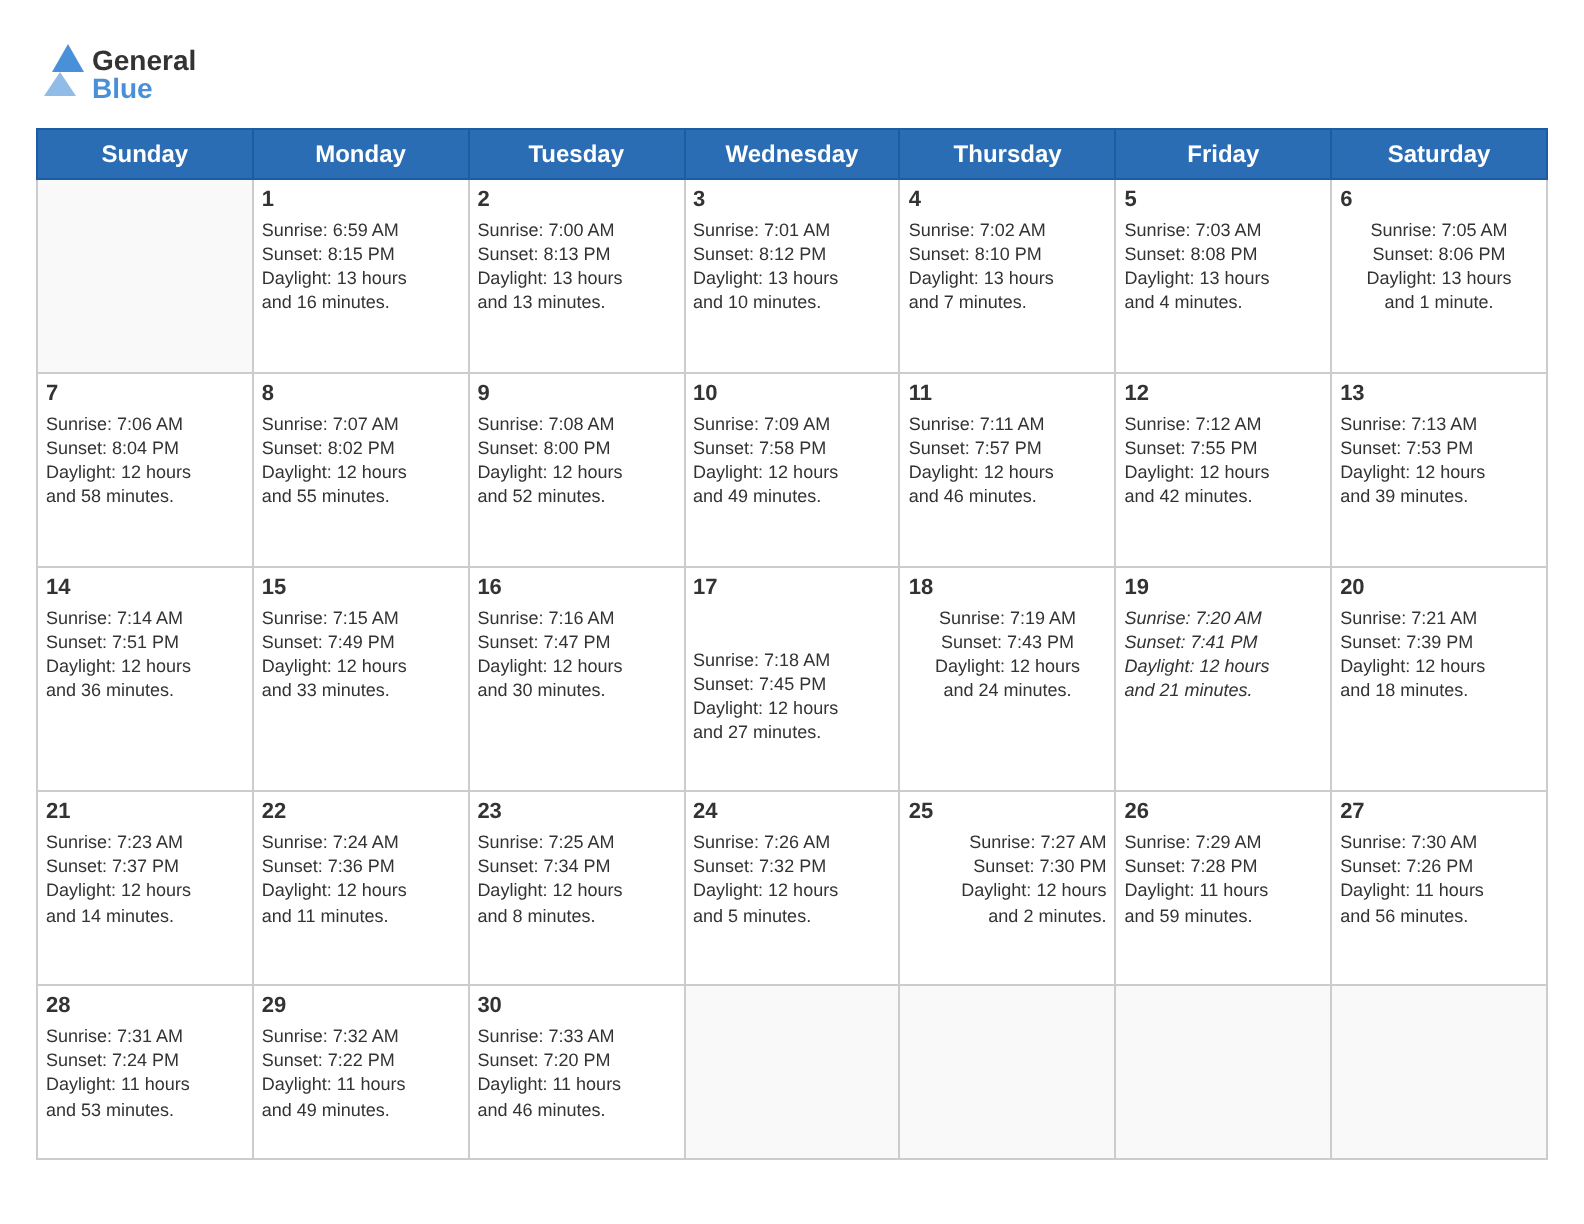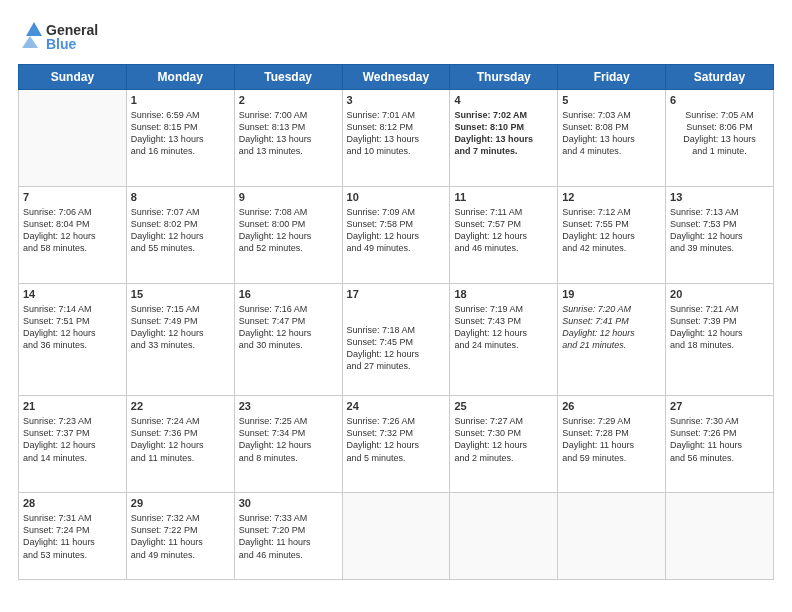--- a/index.html
+++ b/index.html
@@ -135,21 +135,21 @@
           </td>
           <td>
             <span class="day-number">3</span>
             <div class="day-info" style="white-space: pre-line;">Sunrise: 7:01 AM
 Sunset: 8:12 PM
 Daylight: 13 hours
 and 10 minutes.</div>
           </td>
           <td>
             <span class="day-number">4</span>
-            <div class="day-info" style="white-space: pre-line; font-weight: bold;">Sunrise: 7:02 AM
+            <div class="day-info" style="white-space: pre-line;">Sunrise: 7:02 AM
 Sunset: 8:10 PM
 Daylight: 13 hours
 and 7 minutes.</div>
           </td>
           <td>
             <span class="day-number">5</span>
             <div class="day-info" style="white-space: pre-line;">Sunrise: 7:03 AM
 Sunset: 8:08 PM
 Daylight: 13 hours
 and 4 minutes.</div>
@@ -237,21 +237,21 @@
           </td>
           <td>
             <span class="day-number">17</span>
             <div class="day-info" style="white-space: pre-line; margin-top: 22px;">Sunrise: 7:18 AM
 Sunset: 7:45 PM
 Daylight: 12 hours
 and 27 minutes.</div>
           </td>
           <td>
             <span class="day-number">18</span>
-            <div class="day-info" style="white-space: pre-line;">Sunrise: 7:19 AM
+            <div class="day-info" style="white-space: pre-line; text-align: center;">Sunrise: 7:19 AM
 Sunset: 7:43 PM
 Daylight: 12 hours
 and 24 minutes.</div>
           </td>
           <td>
             <span class="day-number">19</span>
             <div class="day-info" style="white-space: pre-line; font-style: italic;">Sunrise: 7:20 AM
 Sunset: 7:41 PM
 Daylight: 12 hours
 and 21 minutes.</div>
@@ -288,21 +288,21 @@
           </td>
           <td>
             <span class="day-number">24</span>
             <div class="day-info" style="white-space: pre-line;">Sunrise: 7:26 AM
 Sunset: 7:32 PM
 Daylight: 12 hours
 and 5 minutes.</div>
           </td>
           <td>
             <span class="day-number">25</span>
-            <div class="day-info" style="white-space: pre-line;">Sunrise: 7:27 AM
+            <div class="day-info" style="white-space: pre-line; text-align: right;">Sunrise: 7:27 AM
 Sunset: 7:30 PM
 Daylight: 12 hours
 and 2 minutes.</div>
           </td>
           <td>
             <span class="day-number">26</span>
             <div class="day-info" style="white-space: pre-line;">Sunrise: 7:29 AM
 Sunset: 7:28 PM
 Daylight: 11 hours
 and 59 minutes.</div>

